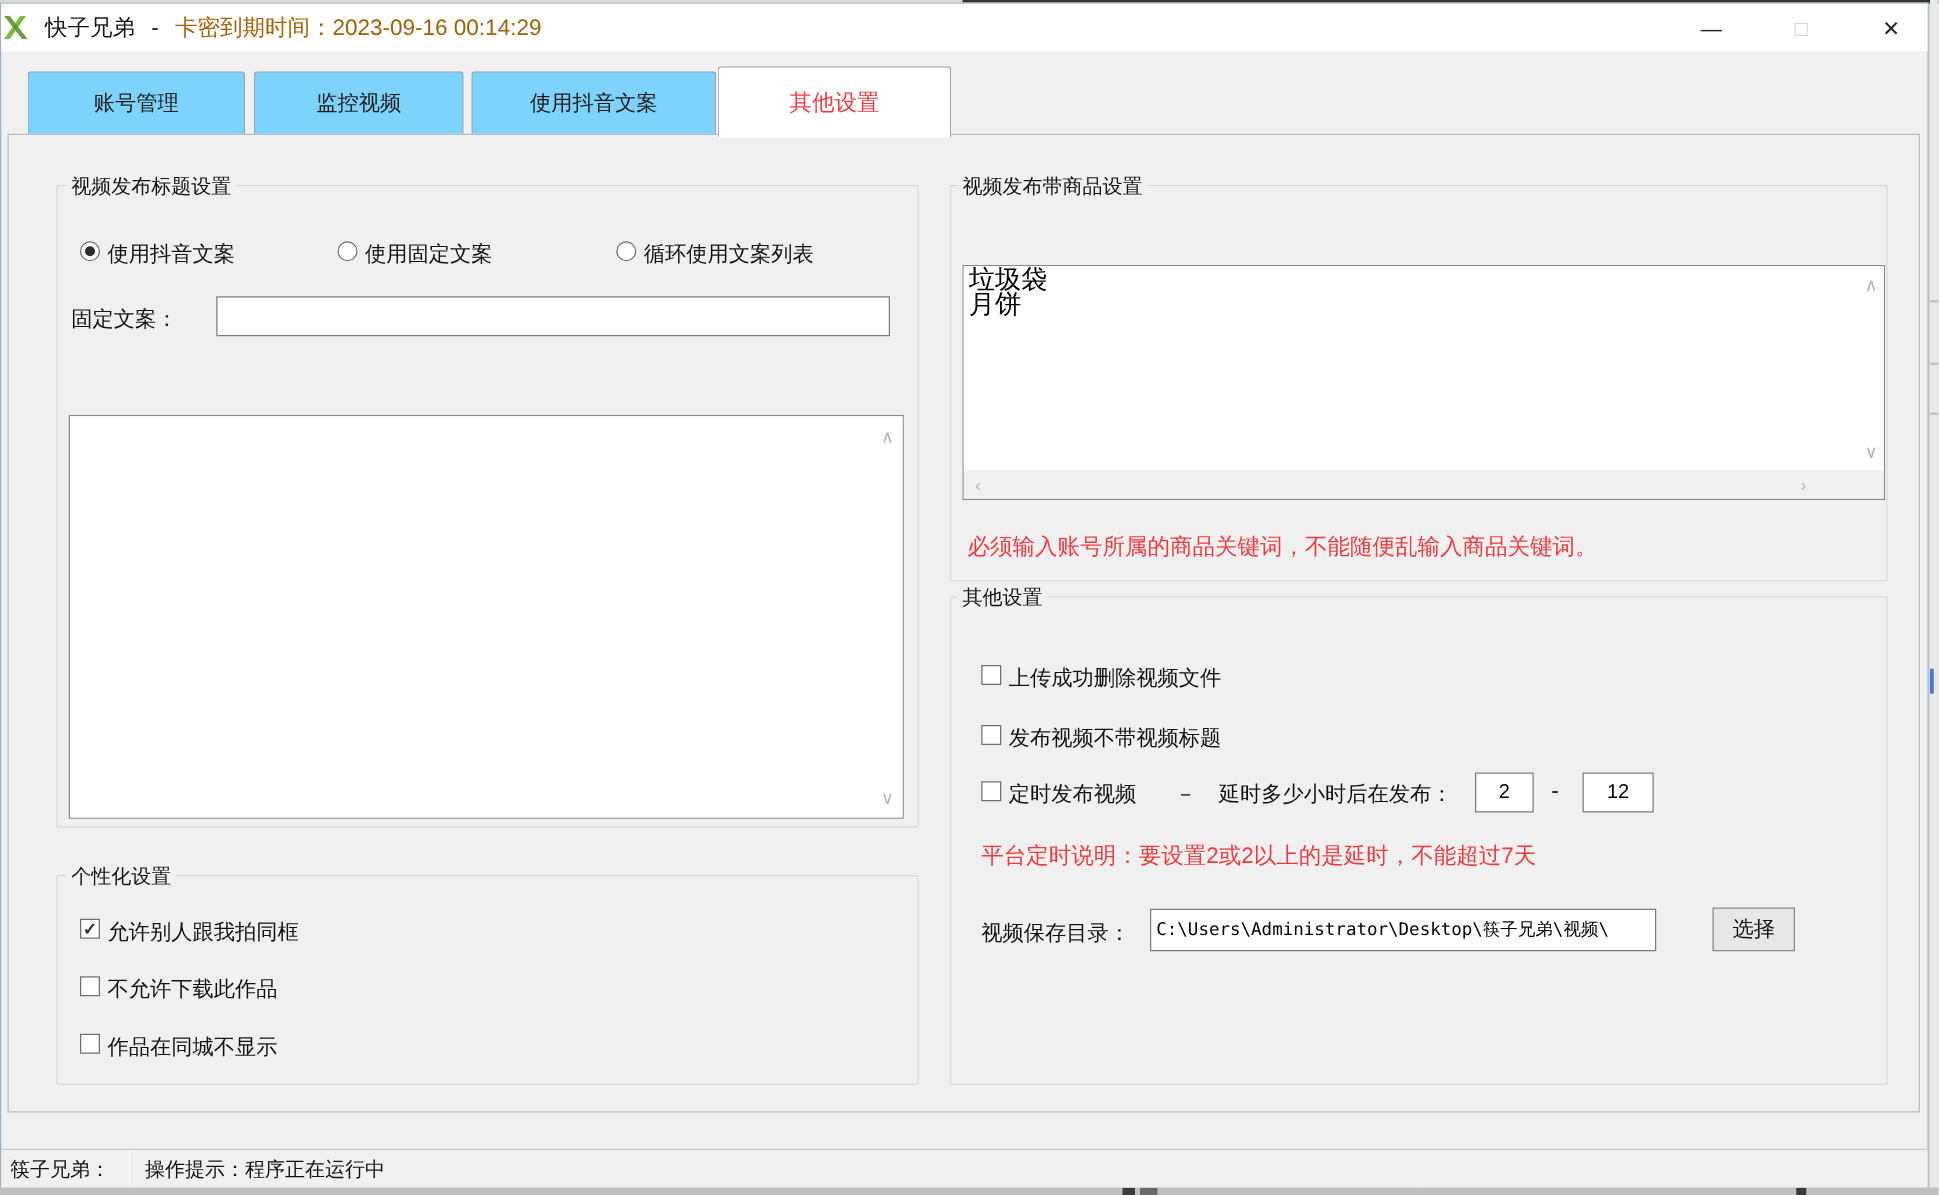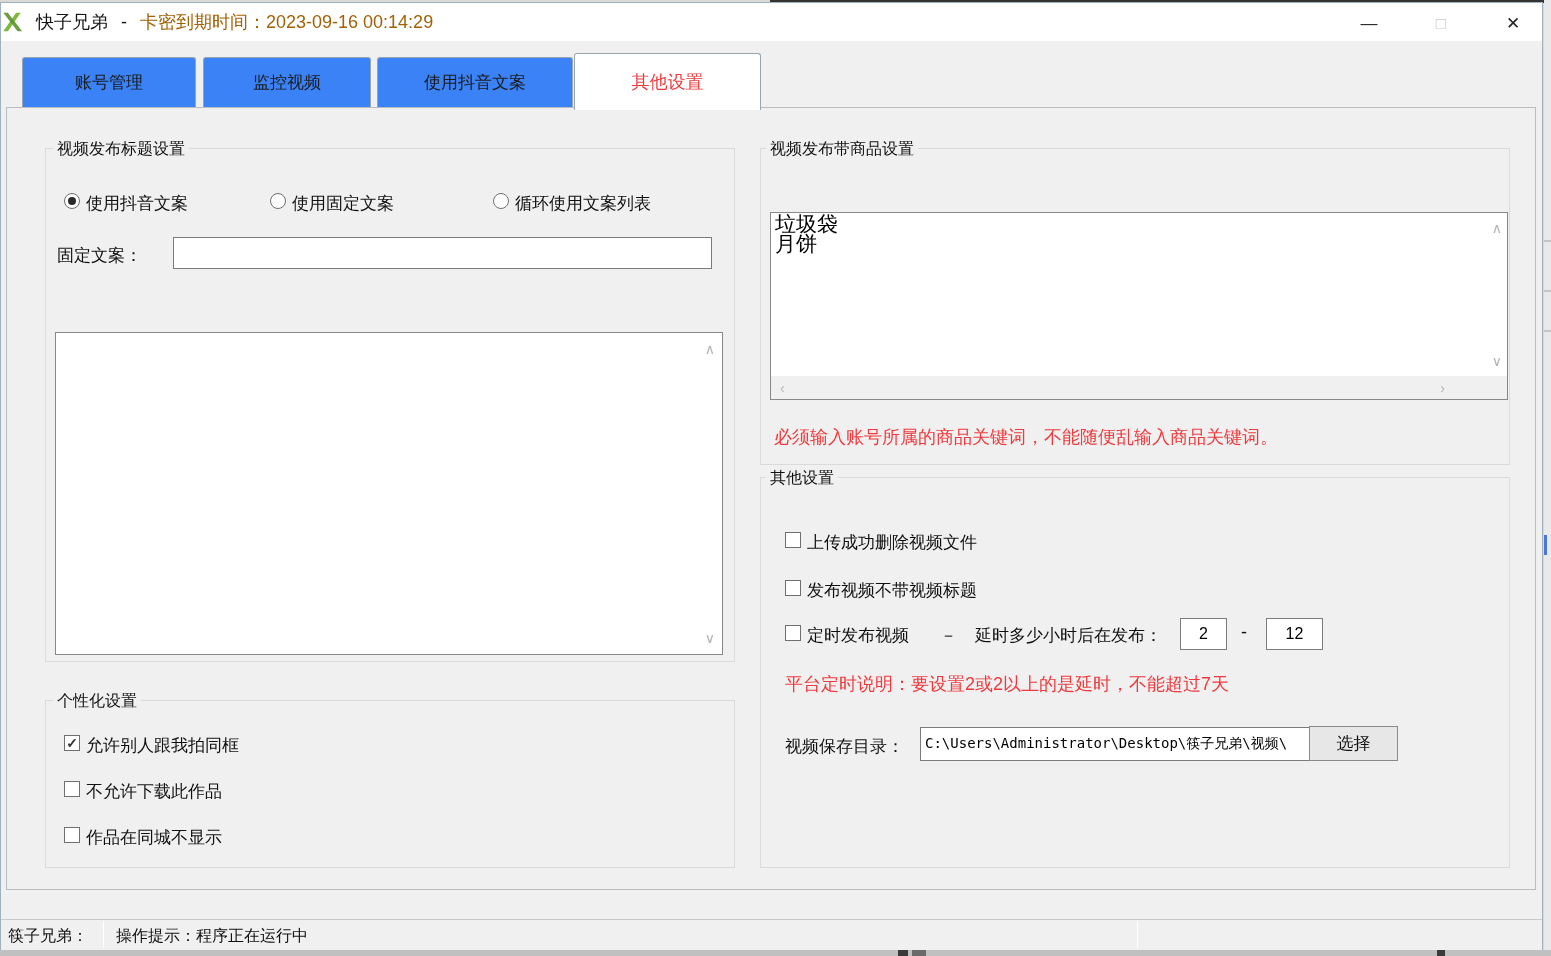--- a/index.html
+++ b/index.html
@@ -7,21 +7,21 @@
   .screen{position:relative;width:1551px;height:956px;background:#d9d9d9;overflow:hidden}
   .abs{position:absolute}
   .win{position:absolute;left:0;top:2px;width:1543px;height:948px;background:#f0f0f0;border:1px solid #9fb0bf;z-index:1}
   .titlebar{position:absolute;left:1px;top:3px;width:1541px;height:38px;background:#ffffff;display:flex;align-items:center;gap:13px;z-index:5}
   .title-app{font-size:18px;color:#151515}
   .title-sep{font-size:18px;color:#151515}
   .title-lic{font-size:18px;color:#a16207}
   .winbtn{position:absolute;top:3px;width:44px;height:34px;display:flex;align-items:center;justify-content:center;cursor:default}
   .winbtn span{font-size:17px;color:#262626;line-height:1}
   .winbtn.max span{color:#c9c9c9}
-  .tab{position:absolute;top:57px;height:50px;background:#3b82f6;border:1px solid #98a5af;border-bottom:none;border-radius:3px 3px 0 0;display:flex;align-items:center;justify-content:center;font-size:17px;color:#1a1a1a;z-index:3}
+  .tab{position:absolute;top:57px;height:50px;background:#7dd3fc;border:1px solid #98a5af;border-bottom:none;border-radius:3px 3px 0 0;display:flex;align-items:center;justify-content:center;font-size:17px;color:#1a1a1a;z-index:3}
   .tab.checked{top:53px;height:57px;background:#ffffff;color:#ee3a3e;font-size:18px;z-index:4}
   .page{position:absolute;left:6px;top:107px;width:1530px;height:783px;border:1px solid #b9bdc1;background:#f0f0f0;z-index:2}
   .gb{position:absolute;border:1px solid #dadada;z-index:5}
   .gb-label{position:absolute;background:#f0f0f0;padding:0 4px;font-size:16px;color:#111;white-space:nowrap;z-index:6}
   .lbl{position:absolute;font-size:17px;color:#111;white-space:nowrap;z-index:6}
   .radio{width:16px;height:16px;border:1px solid #6f6f6f;border-radius:50%;background:#fff;position:absolute;z-index:6}
   .radio.checked::after{content:"";position:absolute;left:3px;top:3px;width:8px;height:8px;border-radius:50%;background:#2b2b2b}
   .cb{width:16px;height:16px;border:1px solid #6f6f6f;background:#fff;position:absolute;display:flex;align-items:center;justify-content:center;z-index:6}
   .cb .mark{display:none;font-size:14px;font-weight:bold;color:#333;line-height:14px}
   .cb.checked .mark{display:inline}
@@ -157,21 +157,21 @@
   <div class="lbl" style="left:940px;top:624px">－</div>
   <div class="lbl" style="left:975px;top:624px">延时多少小时后在发布：</div>
   <input class="numinput" style="left: 1180px; top: 618px; width: 47px; height: 32px;" value="2">
   <div class="lbl" style="left:1241px;top:622px;font-size:18px">-</div>
   <input class="numinput" style="left: 1266px; top: 618px; width: 57px; height: 32px;" value="12">
 
   <div class="redtext" style="left:785px;top:672px">平台定时说明：要设置2或2以上的是延时，不能超过7天</div>
 
   <div class="lbl" style="left:785px;top:735px">视频保存目录：</div>
   <input class="pathinput" style="left: 920px; top: 727px; width: 405px; height: 34px;" value="C:\Users\Administrator\Desktop\筷子兄弟\视频\">
-  <div class="btn" style="left:1309px;top:726px;width:89px;height:35px">选择</div>
+  <div class="btn" style="left:1370px;top:726px;width:66px;height:35px">选择</div>
 
   <div class="statusbar"></div>
   <div class="sb-text" style="left:8px;top:926px;z-index:6">筷子兄弟：</div>
   <div class="vsep" style="left:103px"></div>
   <div class="sb-text" style="left:116px;top:926px;z-index:6">操作提示：程序正在运行中</div>
   <div class="vsep" style="left:1137px"></div>
 
 </div>
 
 </body></html>

